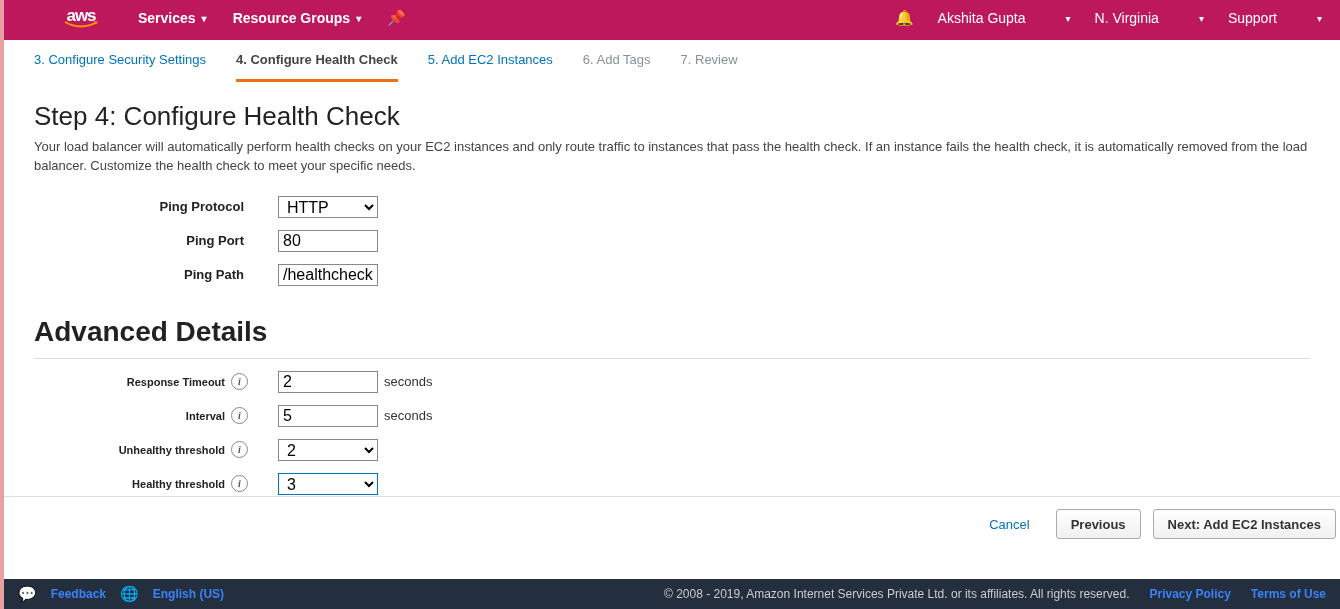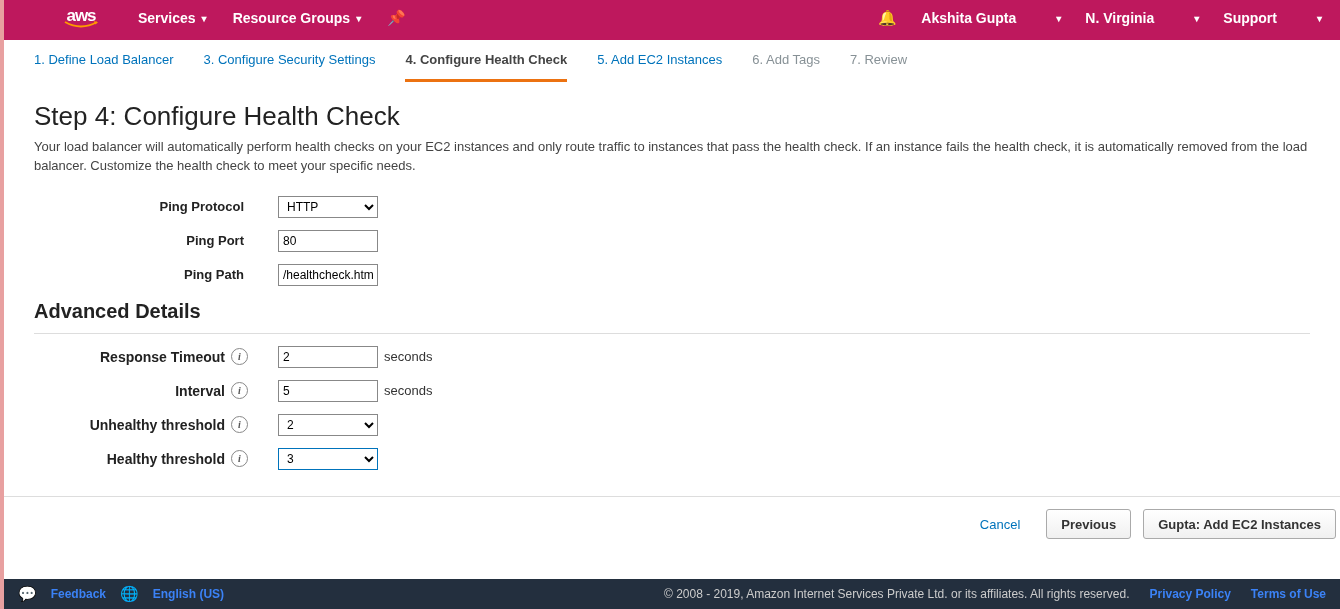--- a/index.html
+++ b/index.html
@@ -22,45 +22,45 @@
     align-items: center;
     padding: 0 18px 4px 60px;
     color: #fff;
     font-size: 14px;
   }
   .aws-logo { display:flex; flex-direction:column; align-items:center; margin-right:40px; line-height:1; }
   .aws-logo span { font-weight:700; font-size:17px; letter-spacing:-1px; color:#fff;}
   .aws-logo svg { margin-top:-3px;}
   .nav-item { display:flex; align-items:center; gap:6px; margin-right:26px; color:#fff; cursor:pointer; font-weight:600; }
   .nav-right { margin-left:auto; display:flex; align-items:center; gap:24px; }
-  .nav-right .nav-item { margin-right:0; font-weight:700;gap:40px;}
+  .nav-right .nav-item { margin-right:0; font-weight:400;gap:40px;}
   .caret { font-size:10px; }
   .pin-icon, .bell-icon { font-size:15px; color:#fff;}
   
   .wf-tabs { display:flex; gap:30px; padding:12px 30px 0 30px; border-bottom:1px solid transparent; }
   .wf-tab { color:#0073bb; font-size:13px; padding-bottom:12px; cursor:pointer; font-weight:400;}
   .wf-tab.active { color:#444; font-weight:700; border-bottom:3px solid #ec7211; }
   .wf-tab.disabled { color:#879196; cursor:default; }
   
   .content { padding:18px 30px 0 30px;}
   h1 { font-size:26px; font-weight:400; margin-bottom:6px;}
   .desc { font-size:13px; color:#444; line-height:1.45; margin-bottom:20px;}
   .form-row { display:flex; align-items:center; margin-bottom:12px; }
   .form-label { width:244px; text-align:right; padding-right:34px; font-weight:700; font-size:13px;}
   .lab-with-info { width:244px; display:flex; align-items:center; justify-content:flex-end; padding-right:10px;}
-  .lab-with-info .lbl { font-weight:700; font-size:14px; margin-right:6px;padding-left:11px;}
+  .lab-with-info .lbl { font-weight:700; font-size:11px; margin-right:6px;padding-left:11px;}
   .info-icon { width:17px; height:17px; border:1px solid #888; border-radius:50%; display:inline-flex; align-items:center; justify-content:center; font-size:10px; font-style:italic; font-family:serif; font-weight:700; color:#555; margin-right:20px;}
   select, input[type="text"] {
-    border:1px solid #888; height:22px; font-size:12px; padding:1px 4px; background:#fff;
+    border:1px solid #888; height:22px; font-size:16px; padding:1px 4px; background:#fff;
   }
   select { width:100px; }
   input[type="text"] { width:100px; }
   select.focused { border:1.5px solid #0073bb; }
   .unit { margin-left:6px; color:#333;}
-  h2.section { font-size:20px; font-weight:700; margin:14px 0 10px 0;}
+  h2.section { font-size:28px; font-weight:700; margin:30px 0 10px 0;}
   hr.soft { border:none; border-top:1px solid #ddd; margin:4px 0 12px 0;}
   
   .button-bar { position:absolute; right:0; bottom:56px; width:100%; border-top:1px solid #ddd; padding:12px 0 14px 0; display:flex; justify-content:flex-end; gap:12px; padding-right:4px;}
   .btn { height:30px; padding:0 14px; font-size:13px; border-radius:3px; cursor:pointer; display:flex; align-items:center;}
   .btn-cancel { background:none; border:none; color:#0073bb; font-weight:400;}
   .btn-default { background:linear-gradient(#fff,#f0f0f0); border:1px solid #aaa; color:#333; font-weight:700;}
   
   .bottombar { position:absolute; bottom:0; left:0; right:0; height:30px; background:#232f3e; color:#ccc; display:flex; align-items:center; padding:0 14px; font-size:12px;}
   .bottombar .left { display:flex; align-items:center; gap:14px;}
   .bottombar .right { margin-left:auto; display:flex; align-items:center; gap:20px;}
@@ -98,21 +98,20 @@
       <span class="caret">▾</span>
     </div>
     <div class="nav-item">
       <span>Support</span>
       <span class="caret">▾</span>
     </div>
   </div>
 </div>
 
 <div class="wf-tabs">
-  <span class="wf-tab">1. Define Load Balancer</span>
   <span class="wf-tab">3. Configure Security Settings</span>
   <span class="wf-tab active">4. Configure Health Check</span>
   <span class="wf-tab">5. Add EC2 Instances</span>
   <span class="wf-tab disabled">6. Add Tags</span>
   <span class="wf-tab disabled">7. Review</span>
 </div>
 
 <div class="content">
   <h1>Step 4: Configure Health Check</h1>
   <p class="desc">Your load balancer will automatically perform health checks on your EC2 instances and only route traffic to instances that pass the health check. If an instance fails the health check, it is automatically removed from the load balancer. Customize the health check to meet your specific needs.</p>
@@ -161,21 +160,21 @@
       <span class="lbl">Healthy threshold</span>
       <span class="info-icon">i</span>
     </div>
     <select class="focused"><option>3</option></select>
   </div>
 </div>
 
 <div class="button-bar">
   <button class="btn btn-cancel">Cancel</button>
   <button class="btn btn-default">Previous</button>
-  <button class="btn btn-default">Gupta: Add EC2 Instances</button>
+  <button class="btn btn-default">Next: Add EC2 Instances</button>
 </div>
 
 <div class="bottombar">
   <div class="left">
     <span class="feedback-icon">💬</span>
     <a href="#">Feedback</a>
     <span class="globe-icon">🌐</span>
     <a href="#">English (US)</a>
   </div>
   <div class="right">

